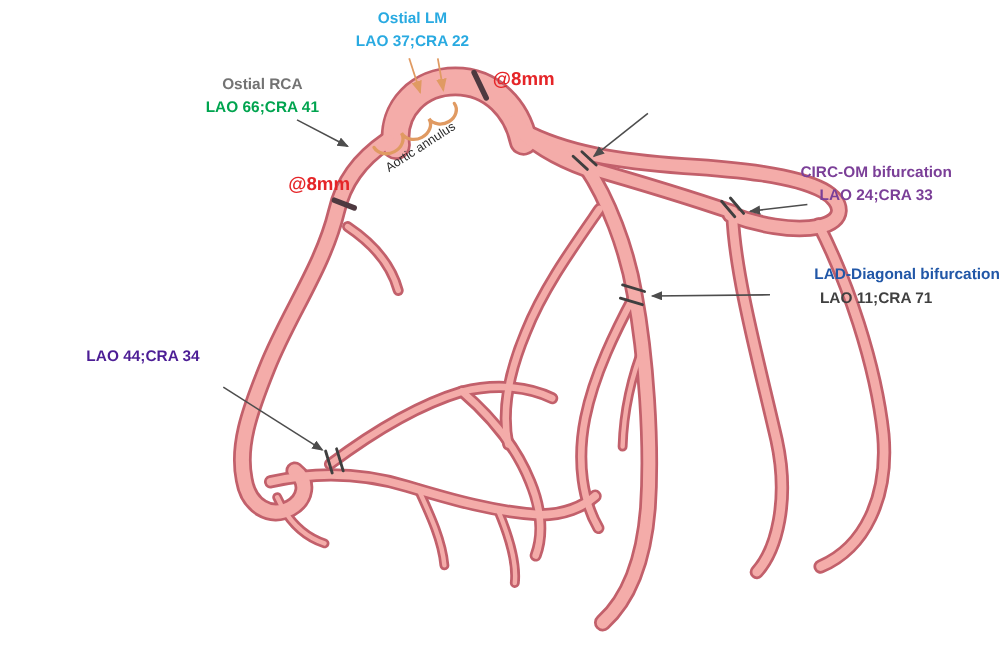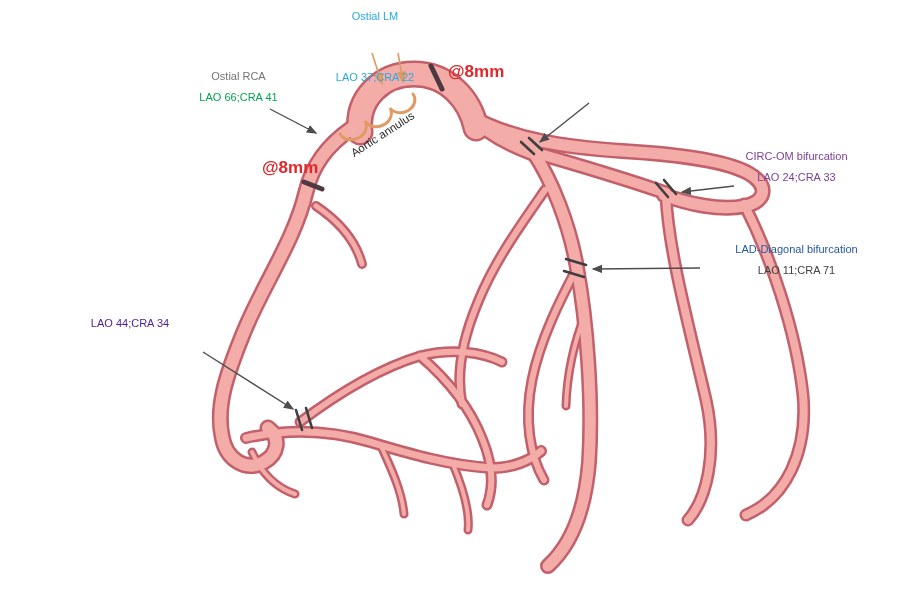--- a/index.html
+++ b/index.html
@@ -11,21 +11,21 @@
     font-family:"Liberation Sans", sans-serif;
   }
   #vessels{position:absolute;left:0;top:0;}
   .vo{fill:none;stroke:var(--v-outline);stroke-linecap:round;stroke-linejoin:round;}
   .vf{fill:none;stroke:var(--v-fill);stroke-linecap:round;stroke-linejoin:round;}
   .annulus{fill:none;stroke:var(--v-annulus);stroke-width:3;stroke-linecap:round;}
   .tickband{stroke:#4e3940;stroke-width:5;stroke-linecap:round;fill:none;}
   .tick{stroke:#3f3f3f;stroke-width:2.6;stroke-linecap:round;fill:none;}
   .ptr{stroke:#4d4d4d;stroke-width:1.4;fill:none;}
   .ptr-o{stroke:#e09a62;stroke-width:1.6;fill:none;}
-  .ann{position:absolute;text-align:center;font-size:11px;line-height:21px;font-weight:400;}
+  .ann{position:absolute;text-align:center;font-size:14px;line-height:21px;font-weight:700;}
   .stent{position:absolute;font-size:17px;font-weight:700;line-height:16px;}
   .struct-label{
     position:absolute;font-size:11.5px;color:#2b2b2b;white-space:nowrap;
     transform:rotate(-33deg);transform-origin:left center;
   }
 </style>
 </head>
 <body>
 
 <div id="stage">
@@ -121,38 +121,38 @@
       <path class="ptr" d="M 700,268 L 593,269" marker-end="url(#arrowGray)"></path>
       <path class="ptr" d="M 203,352 L 293,409" marker-end="url(#arrowGray)"></path>
       <path class="ptr" d="M 270,109 L 316,133" marker-end="url(#arrowGray)"></path>
       <path class="ptr-o" d="M 372,53 L 382,84" marker-end="url(#arrowOrange)"></path>
       <path class="ptr-o" d="M 398,53 L 403,82" marker-end="url(#arrowOrange)"></path>
     </g>
   </svg>
 
   <div class="ann" style="left:295px;top:6px;width:160px">
     <div style="color: rgb(41, 170, 225);">Ostial LM</div>
-    <div style="color: rgb(41, 170, 225); margin-top: 40px;">LAO 37;CRA 22</div>
+    <div style="color: rgb(41, 170, 225);">LAO 37;CRA 22</div>
   </div>
 
   <div class="ann" style="left:156px;top:66px;width:165px">
     <div style="color: #737373;">Ostial RCA</div>
     <div style="color: rgb(0, 164, 79);">LAO 66;CRA 41</div>
   </div>
 
   <div class="ann" style="left:520px;top:63px;width:180px">
   </div>
 
   <div class="ann" style="left:694px;top:146px;width:205px">
     <div style="color: rgb(123, 63, 152);">CIRC-OM bifurcation</div>
     <div style="color: rgb(123, 63, 152);">LAO 24;CRA 33</div>
   </div>
 
   <div class="ann" style="left:684px;top:239px;width:225px">
-    <div style="color: rgb(33, 87, 167);">LAD-Diagonal bifurcation</div>
+    <div style="color: rgb(33, 87, 167); text-align: right;">LAD-Diagonal bifurcation</div>
     <div style="color: #404040;">LAO 11;CRA 71</div>
   </div>
 
   <div class="ann" style="left:30px;top:313px;width:200px">
     <div style="color: #4c1d95;">LAO 44;CRA 34</div>
   </div>
 
   <div class="stent" style="left: 448px; top: 64px; color: rgb(229, 37, 40);">@8mm</div>
   <div class="stent" style="left: 262px; top: 160px; color: rgb(229, 37, 40);">@8mm</div>
 

